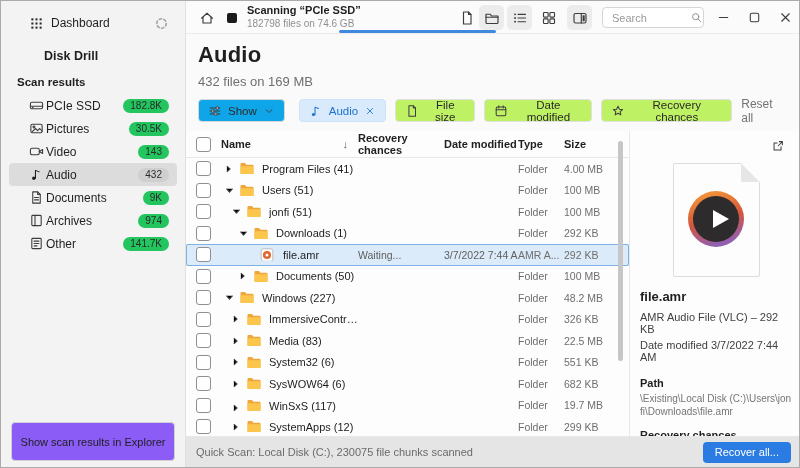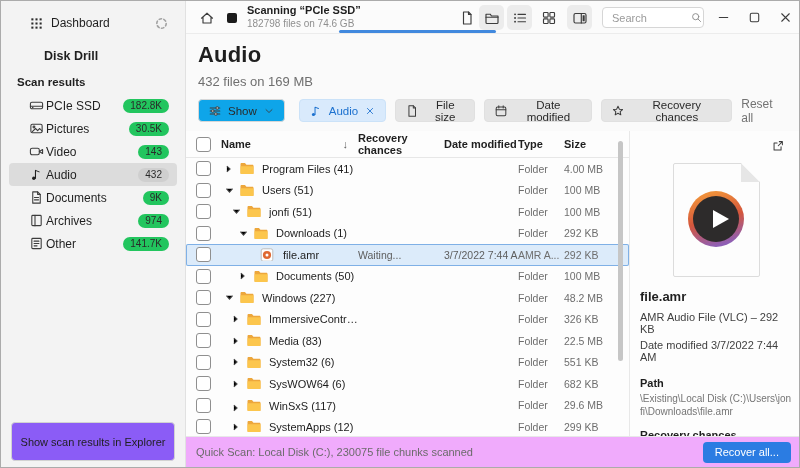--- a/index.html
+++ b/index.html
@@ -48,21 +48,21 @@
   .win-btn{position:absolute;top:0;width:29px;height:32px;display:flex;align-items:center;justify-content:center;cursor:pointer}
   .win-btn .ic{width:15px;height:15px}
   #btn-min{left:523px}#btn-max{left:554px}#btn-close{left:585px}
 
   
   #content-top{position:absolute;left:185px;top:33px;right:0;height:97px;background:#fafafa;}
   #page-title{position:absolute;left:12px;top:8px;font-size:22px;font-weight:700;letter-spacing:.2px;}
   #page-subtitle{position:absolute;left:12px;top:40px;font-size:13px;color:#6f6f6f;}
   #filter-row{position:absolute;left:12px;top:65px;right:12px;height:23px;display:flex;align-items:center;gap:9px;}
   .chip{display:flex;align-items:center;gap:6px;height:23px;padding:0 9px;border-radius:4px;border:1px solid #e0e0e0;
-    background:#e5e5e5;font-size:11.5px;font-family:inherit;color:#2a2a2a;cursor:pointer}
+    background:#bef264;font-size:11.5px;font-family:inherit;color:#2a2a2a;cursor:pointer}
   .chip .ic{width:14px;height:14px}
   .chip .ic.x{width:12px;height:12px}
   #show-chip{background:#0ea5e9;border-color:#d7d7d7;margin-right:5px}
   #show-chip .ic.cd{width:12px;height:12px}
   .chip.active{background:#d9eafc;border-color:#cbe2f8;color:#1c71cf;}
   .chip.active svg{stroke:currentColor}
   #reset-all{margin-left:auto;font-size:12px;color:#737373;cursor:pointer}
 
   
   #tablewrap{position:absolute;left:185px;top:130px;width:443px;height:307px;background:#fdfdfd;}
@@ -102,21 +102,21 @@
   .pv-pad{position:absolute;left:10px;right:8px;top:158px;}
   #pv-name{font-size:13px;font-weight:700;}
   #pv-desc{font-size:11px;color:#3f3f3f;margin-top:7px;}
   #pv-date{font-size:11px;color:#3f3f3f;margin-top:4px;}
   #pv-path-label{font-size:11px;font-weight:700;margin-top:14px;}
   #pv-path{font-size:10px;color:#757575;margin-top:3px;line-height:13px;word-break:break-all;}
   #pv-rec-label{font-size:11px;font-weight:700;margin-top:11px;}
   #pv-rec{font-size:11px;color:#5e5e5e;margin-top:3px;}
 
   
-  #footer{position:absolute;left:185px;right:0;bottom:0;height:31px;background:#f0abfc;border-top:1px solid #e8e8e8;
+  #footer{position:absolute;left:185px;right:0;bottom:0;height:31px;background:#e5e5e5;border-top:1px solid #e8e8e8;
     box-sizing:border-box;display:flex;align-items:center;padding:0 8px 0 10px;}
   #status-text{font-size:11px;color:#6b6b6b;}
   #recover-btn{margin-left:auto;height:21px;padding:0 12px;background:#2b7ce2;border:0;border-radius:4px;color:#fff;
     font-size:11px;font-family:inherit;cursor:pointer}
 </style>
 </head>
 <body>
 
 <div id="window">
 
@@ -641,21 +641,21 @@
             </span>
             <span class="ficon"><svg viewBox="0 0 16 14">
                 <path d="M1 2.2C1 1.5 1.5 1 2.2 1h3.6l1.6 2h6.4c.7 0 1.2.5 1.2 1.2V12c0 .6-.5 1-1.2 1H2.2C1.5 13 1 12.5 1 11.8z" fill="#eda73c" stroke="none"></path>
                 <path d="M1 4.6h14v7.2c0 .7-.5 1.2-1.2 1.2H2.2C1.5 13 1 12.5 1 11.8z" fill="#fcc64d" stroke="none"></path>
               </svg></span>
             <span class="nm">WinSxS (117)</span>
           </span>
           <span class="col-rec tcell"></span>
           <span class="col-date tcell"></span>
           <span class="col-type tcell">Folder</span>
-          <span class="col-size tcell">29.6 MB</span>
+          <span class="col-size tcell">19.7 MB</span>
         </div>
         <div class="trow">
           <span class="col-cb">
             <span class="cb"></span>
           </span>
           <span class="col-name" style="padding-left: 11px;">
             <span class="chev">
               <svg viewBox="0 0 8 10">
                 <path d="M2 1.5 6 5 2 8.5"></path>
               </svg>

